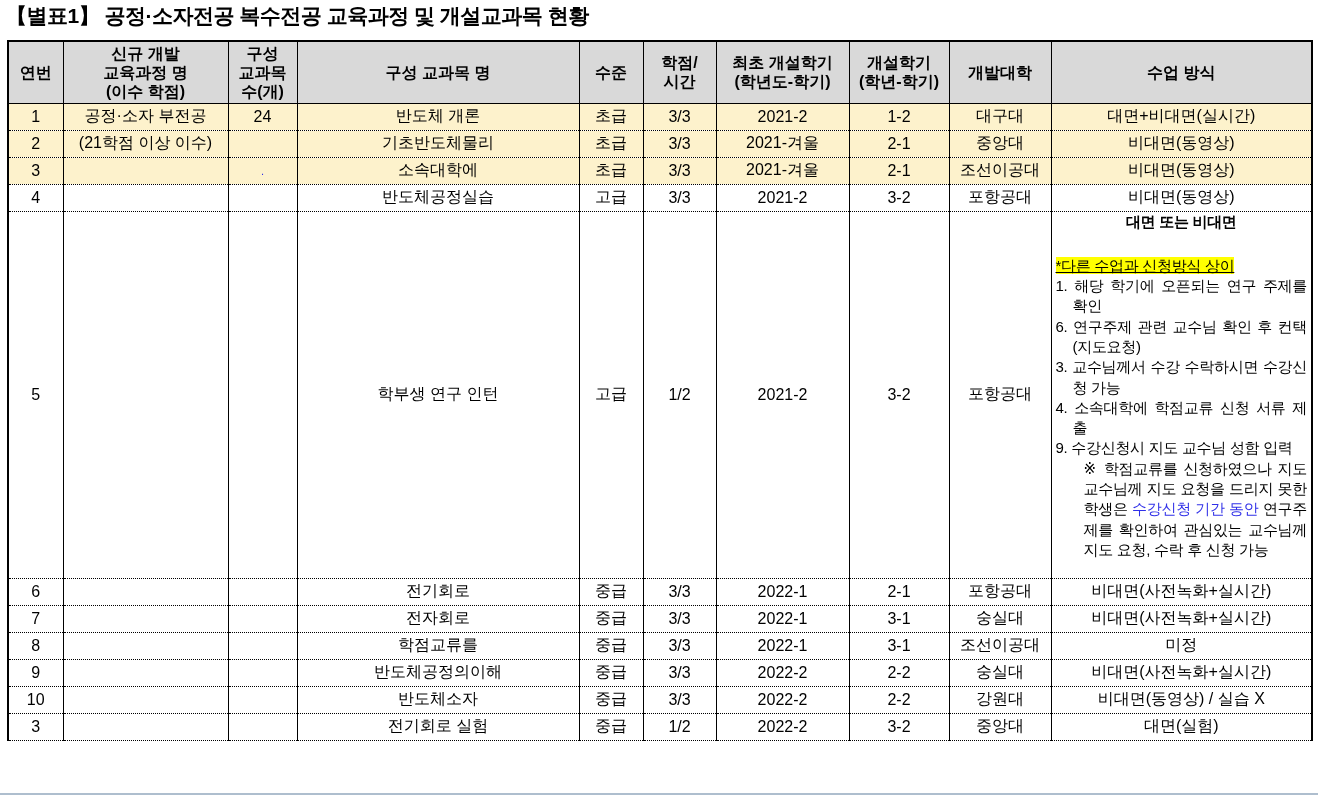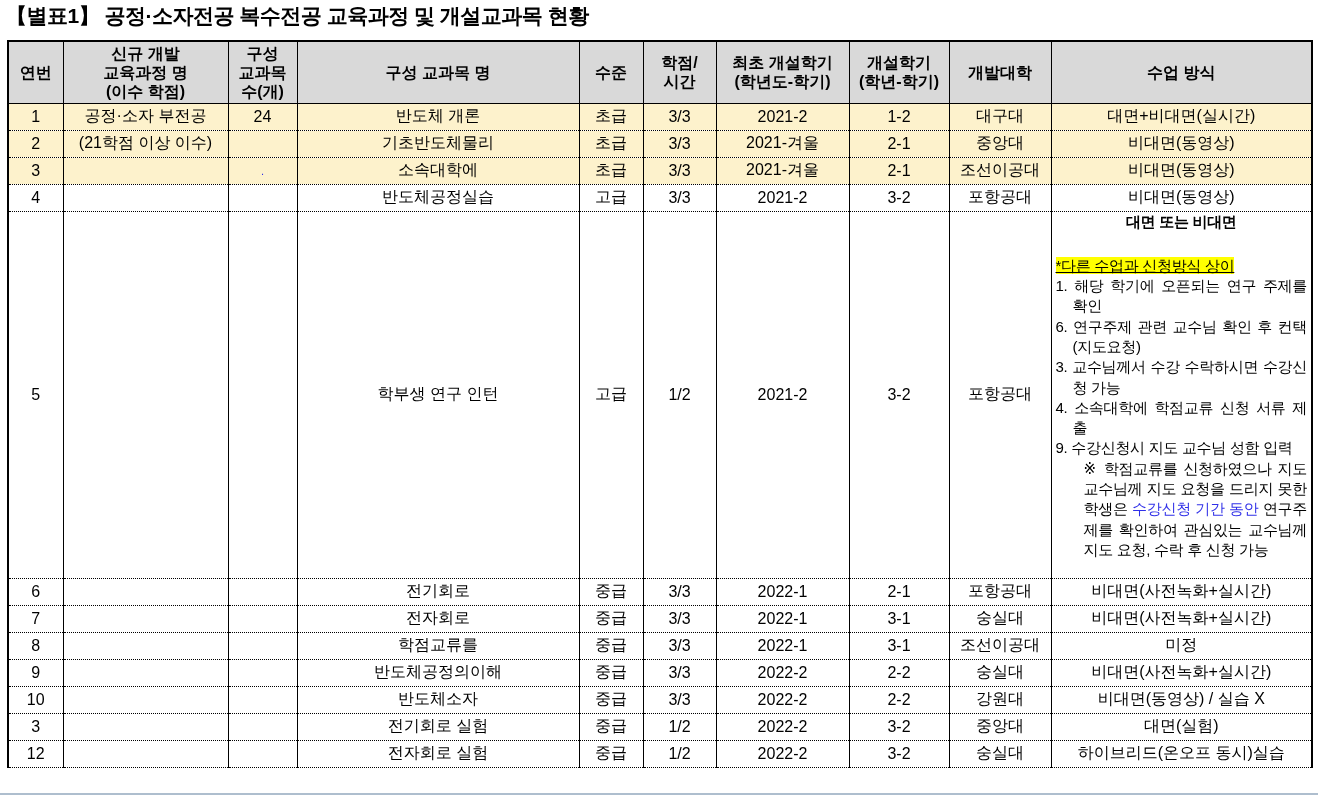--- a/index.html
+++ b/index.html
@@ -235,29 +235,17 @@
           <td></td>
           <td></td>
           <td>전기회로 실험</td>
           <td>중급</td>
           <td>1/2</td>
           <td>2022-2</td>
           <td>3-2</td>
           <td>중앙대</td>
           <td>대면(실험)</td>
         </tr>
-        <tr>
-          <td>12</td>
-          <td></td>
-          <td></td>
-          <td>전자회로 실험</td>
-          <td>중급</td>
-          <td>1/2</td>
-          <td>2022-2</td>
-          <td>3-2</td>
-          <td>숭실대</td>
-          <td>하이브리드(온오프 동시)실습</td>
-        </tr>
       </tbody>
   </table>
 
   <div class="page-edge"></div>
 </div>
 
 </body></html>

